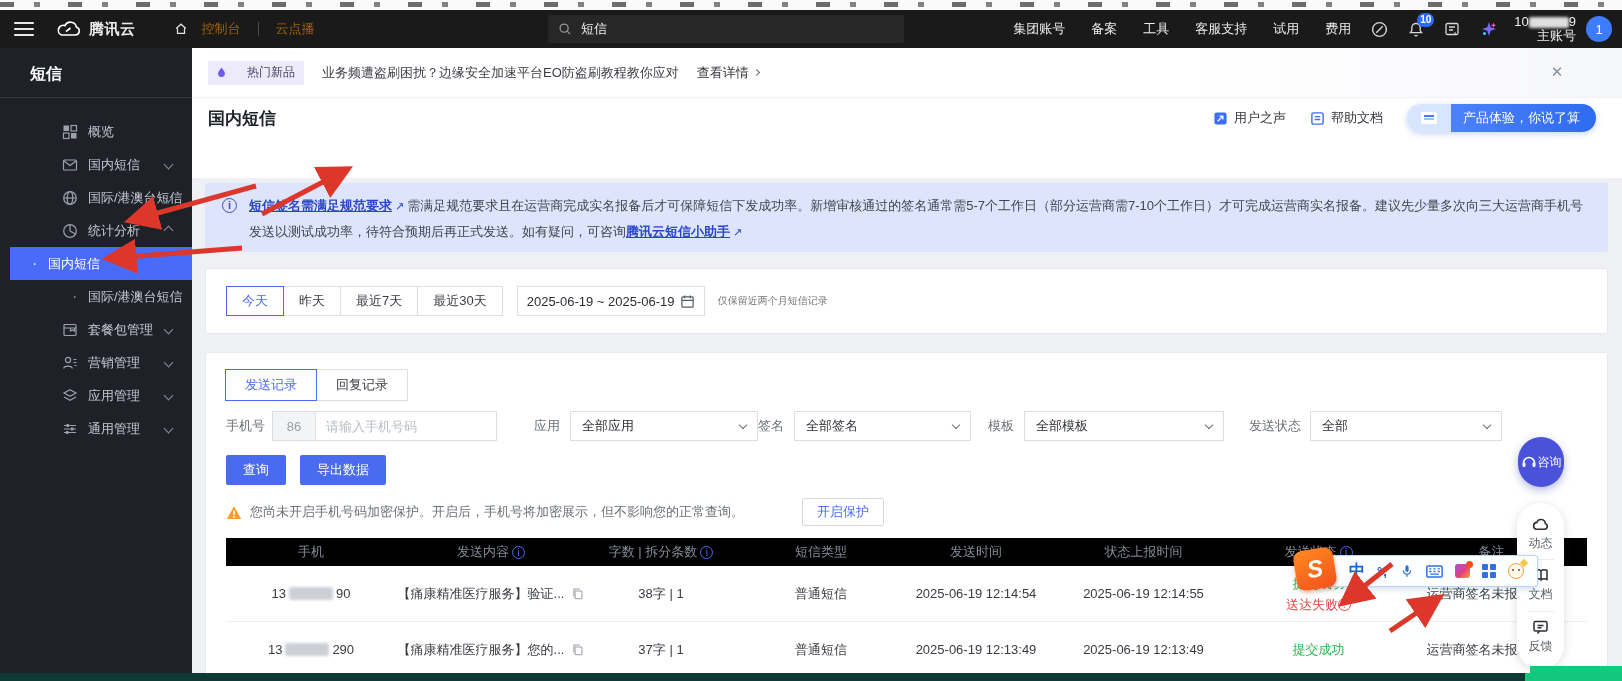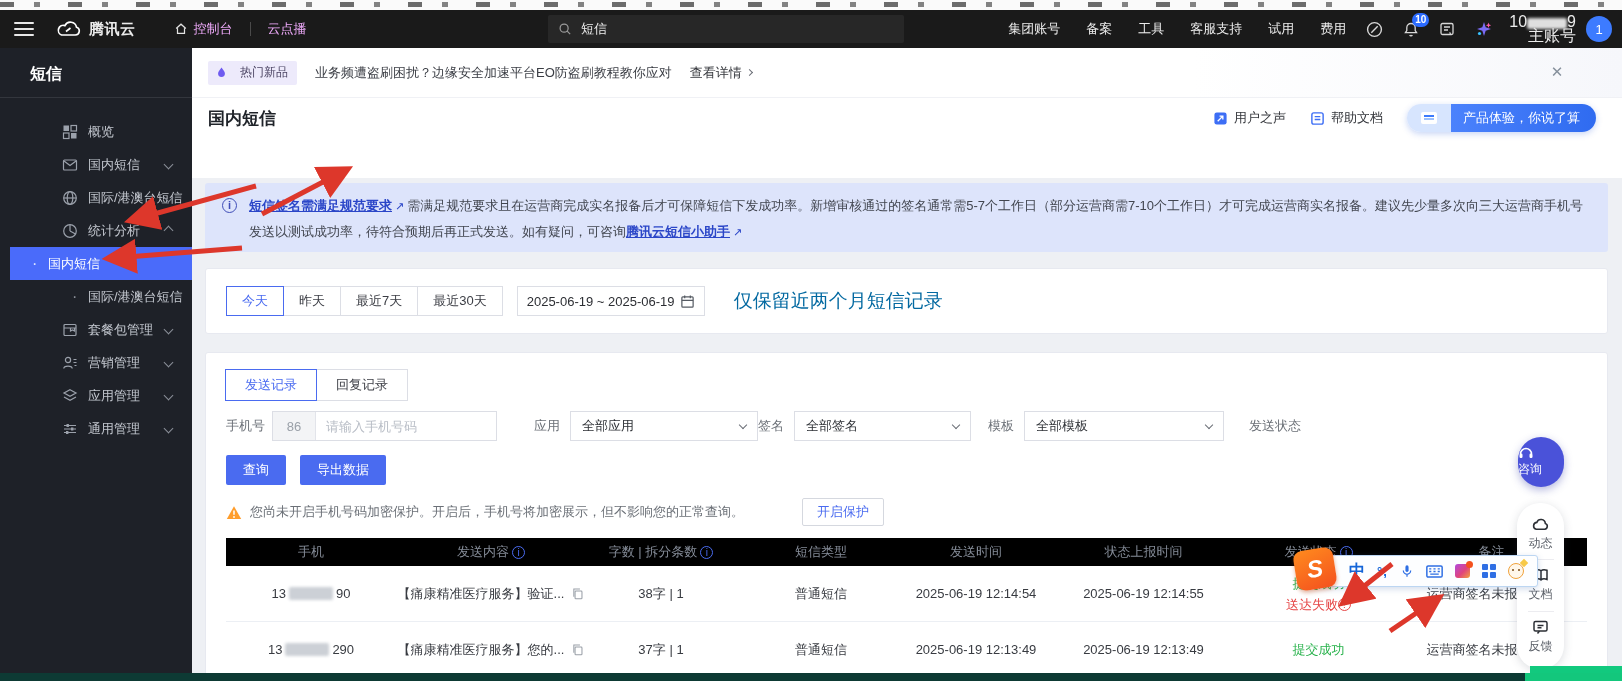--- a/index.html
+++ b/index.html
@@ -12,32 +12,32 @@
   .artifact::before{content:"";position:absolute;left:0;right:0;top:2px;height:5px;opacity:.75;
     background:repeating-linear-gradient(90deg,#3c3c3c 0 14px,transparent 14px 34px,#5a5a5a 34px 40px,transparent 40px 68px);}
 
   
   .topbar{position:absolute;top:10px;left:0;right:0;height:38px;background:#1a1a1a;color:#ececec;display:flex;align-items:flex-end;font-size:13px;}
   .tb-left{display:flex;align-items:center;padding-left:14px;height:100%;}
   .hamburger{width:20px;height:14px;display:flex;flex-direction:column;justify-content:space-between;cursor:pointer;margin-right:22px;}
   .hamburger i{display:block;height:2px;background:#e8e8e8;border-radius:1px;}
   .logo{display:flex;align-items:center;gap:7px;cursor:pointer;}
   .logo .brand{font-size:15px;font-weight:700;letter-spacing:.5px;}
-  .tb-item{display:flex;align-items:center;gap:6px;cursor:pointer;color:#f0abfc;}
+  .tb-item{display:flex;align-items:center;gap:14px;cursor:pointer;color:#a16207;}
   .tb-console{margin-left:38px;}
   .tb-div{width:1px;height:14px;background:#4a4a4a;margin:0 17px;}
   .tb-search{position:absolute;left:548px;top:5px;width:356px;height:28px;background:#272727;border-radius:2px;display:flex;align-items:center;gap:9px;padding-left:10px;cursor:text;}
   .tb-search svg{color:#9a9a9a;}
   .tb-right{position:absolute;right:10px;top:0;height:38px;display:flex;align-items:center;}
   .tb-links{display:flex;align-items:center;gap:26px;margin-right:20px;}
   .tb-links span{cursor:pointer;white-space:nowrap;}
   .tb-icons{display:flex;align-items:center;gap:20px;margin-right:16px;color:#d8d8d8;}
   .tb-icons .ic{position:relative;cursor:pointer;display:flex;align-items:center;}
   .badge{position:absolute;top:-8px;left:9px;background:#2b6bff;color:#fff;border-radius:8px;font-size:10px;min-width:16px;height:14px;line-height:14px;text-align:center;padding:0 3px;font-weight:700;}
-  .account{text-align:right;font-size:16px;line-height:14px;margin-right:10px;cursor:pointer;}
+  .account{text-align:right;font-size:13px;line-height:14px;margin-right:10px;cursor:pointer;}
   .blurbox{display:inline-block;width:44px;height:13px;border-radius:2px;background:#ccd0d6;filter:blur(1.5px);vertical-align:-2px;}
   .account .blurbox{width:40px;height:11px;background:#dfdfdf;}
   .avatar{width:26px;height:26px;border-radius:50%;background:#3d7bff;color:#fff;font-size:13px;display:flex;align-items:center;justify-content:center;cursor:pointer;}
 
   
   .sidebar{position:absolute;top:48px;left:0;width:192px;bottom:8px;background:#1e2128;color:#c3c7cf;}
   .side-title{height:49px;line-height:52px;padding-left:30px;font-size:16px;font-weight:700;color:#fff;}
   .side-divider{height:1px;background:#33363d;}
   .side-menu{padding-top:17px;}
   .side-item{height:33px;display:flex;align-items:center;font-size:13px;padding-left:22px;position:relative;cursor:pointer;white-space:nowrap;margin-left:40px;}
@@ -50,21 +50,21 @@
 
   .chev{display:inline-block;width:7px;height:7px;border-right:1.5px solid currentColor;border-bottom:1.5px solid currentColor;transform:rotate(45deg);}
   .chev.up{transform:rotate(-135deg);}
   .chev.right{transform:rotate(-45deg);}
 
   
   .main{position:absolute;top:48px;left:192px;right:0;bottom:8px;background:#eef0f4;overflow:hidden;}
   .head-card{position:absolute;top:0;left:0;right:0;height:130px;background:#fff;}
   .banner{height:50px;display:flex;align-items:center;padding-left:16px;border-bottom:1px solid #f0f1f5;position:relative;
     background:linear-gradient(90deg,#fff 70%,#f6f7fb 100%);}
-  .hot-badge{display:flex;align-items:center;gap:14px;background:#edeafb;color:#4b4463;font-size:12px;height:24px;padding:0 9px;border-radius:2px;cursor:pointer;}
+  .hot-badge{display:flex;align-items:center;gap:21px;background:#edeafb;color:#4b4463;font-size:12px;height:24px;padding:0 9px;border-radius:2px;cursor:pointer;}
   .banner-text{margin-left:18px;color:#3a3d44;font-size:13px;}
   .banner-link{margin-left:18px;color:#35373c;font-size:13px;cursor:pointer;display:flex;align-items:center;gap:5px;}
   .banner-link .chev{width:5px;height:5px;color:#6a6e76;}
   .banner-close{position:absolute;right:58px;top:17px;width:14px;height:14px;color:#86909c;cursor:pointer;font-size:15px;line-height:14px;text-align:center;}
 
   .title-row{height:40px;display:flex;align-items:center;padding-left:16px;position:relative;}
   .page-title{font-size:17px;font-weight:700;color:#1f2329;}
   .title-links{position:absolute;right:26px;top:0;height:40px;display:flex;align-items:center;gap:24px;}
   .tlink{display:flex;align-items:center;gap:6px;color:#35373c;font-size:13px;cursor:pointer;}
   .exp-pill{display:flex;align-items:center;height:28px;border-radius:14px;overflow:hidden;cursor:pointer;box-shadow:0 2px 6px rgba(40,90,220,.25);}
@@ -84,21 +84,21 @@
   .alert .ext{color:#2b46c8;font-size:11px;margin:0 3px;text-decoration:none;font-weight:400;}
 
   
   .card{background:#fff;border:1px solid #e7e9f0;border-radius:3px;}
   .date-card{position:absolute;left:13px;right:14px;top:220px;height:66px;display:flex;align-items:center;padding-left:20px;}
   .qbtn{height:30px;padding:0 15px;border:1px solid #dcdee5;background:#fff;color:#3c3e45;font-size:13px;display:flex;align-items:center;cursor:pointer;margin-left:-1px;}
   .qbtn:first-child{margin-left:0;}
   .qbtn.active{border-color:#4a6bf0;color:#4a6bf0;position:relative;z-index:2;}
   .date-input{margin-left:14px;width:188px;height:30px;border:1px solid #dcdee5;display:flex;align-items:center;justify-content:space-between;padding:0 9px;font-size:13px;color:#2c2e33;cursor:pointer;background:#fff;}
   .date-input .cal{color:#565b63;}
-  .date-note{margin-left:29px;color:#0369a1;font-size:19px;}
+  .date-note{margin-left:13px;color:#737373;font-size:10px;}
 
   
   .rec-card{position:absolute;left:13px;right:14px;top:304px;bottom:-20px;background:#fff;border:1px solid #e7e9f0;border-radius:3px;padding:16px 20px 0 20px;overflow:hidden;}
   .rec-tabs{display:flex;}
   .rbtn{height:32px;padding:0 19px;border:1px solid #dcdee5;background:#fff;color:#3c3e45;font-size:13px;display:flex;align-items:center;cursor:pointer;margin-left:-1px;}
   .rbtn.active{border-color:#4a6bf0;color:#4a6bf0;z-index:2;position:relative;}
   .filter-row{display:flex;align-items:center;margin-top:10px;font-size:13px;color:#6b7077;}
   .phone-wrap{margin-left:7px;width:225px;height:30px;border:1px solid #dcdee5;display:flex;align-items:stretch;background:#fff;}
   .phone-wrap .pfx{width:43px;background:#f3f4f6;border-right:1px solid #e2e4ea;color:#9aa0a8;display:flex;align-items:center;justify-content:center;font-size:13px;}
   .phone-wrap input{border:0;outline:0;flex:1;padding:0 10px;font-size:13px;font-family:inherit;color:#2e3136;min-width:0;}
@@ -123,21 +123,21 @@
   .c1{width:170px;} .c2{width:190px;} .c3{width:150px;} .c4{width:170px;}
   .c5{width:140px;} .c6{width:195px;} .c7{width:155px;} .c8{flex:1;}
   .info-i{width:13px;height:13px;border:1.2px solid #4a6bf0;border-radius:50%;color:#4a6bf0;font-size:10px;line-height:11px;text-align:center;display:inline-block;cursor:pointer;font-style:normal;}
   .copy{margin-left:4px;color:#9aa0a8;cursor:pointer;display:inline-flex;}
   .status-col{flex-direction:column;gap:2px;line-height:19px;}
   .ok{color:#27b24b;}
   .fail{color:#e64646;display:flex;align-items:center;gap:0;}
   .err-i{width:13px;height:13px;border:1.2px solid #e64646;border-radius:50%;color:#e64646;font-size:10px;line-height:11px;text-align:center;display:inline-block;font-style:normal;}
 
   
-  .consult{position:absolute;left:1518px;top:437px;width:46px;height:50px;border-radius:24px;background:#4a52d9;color:#fff;display:flex;flex-direction:column;align-items:flex-start;justify-content:center;gap:1px;cursor:pointer;box-shadow:0 3px 8px rgba(40,50,160,.35);z-index:30;}
+  .consult{position:absolute;left:1518px;top:437px;width:46px;height:50px;border-radius:24px;background:#4a52d9;color:#fff;display:flex;flex-direction:row;align-items:center;justify-content:center;gap:1px;cursor:pointer;box-shadow:0 3px 8px rgba(40,50,160,.35);z-index:30;}
   .consult span{font-size:12px;}
   .side-pill{position:absolute;left:1517px;top:503px;width:47px;height:166px;background:#fff;border-radius:23px;box-shadow:0 2px 10px rgba(60,70,90,.18);display:flex;flex-direction:column;align-items:center;justify-content:space-around;padding:10px 0;z-index:30;}
   .sp-item{display:flex;flex-direction:column;align-items:center;gap:3px;color:#5b6068;font-size:12px;cursor:pointer;}
   .sp-item svg{color:#2c2f35;}
   .sp-sep{width:26px;height:1px;background:#ececf0;}
 
   
   .ime{position:absolute;left:1302px;top:555px;width:236px;height:32px;background:#fdfeff;border:1px solid #bcd6f2;border-radius:3px;display:flex;align-items:center;gap:12px;padding-left:46px;z-index:40;box-shadow:0 2px 6px rgba(80,120,180,.25);}
   .sogou-s{position:absolute;left:-8px;top:-7px;width:40px;height:40px;border-radius:9px;background:linear-gradient(160deg,#ff8a1e,#f4511e);transform:rotate(-9deg);color:#fff;font-weight:700;font-style:italic;font-size:24px;display:flex;align-items:center;justify-content:center;box-shadow:0 2px 4px rgba(200,70,10,.4);}
   .ime-zh{color:#1565d8;font-weight:700;font-size:16px;cursor:pointer;}
@@ -429,20 +429,24 @@
         <div class="sel sel-sign">
             <span>全部签名</span>
             <span class="chev"></span>
           </div>
         <span class="lb-tpl">模板</span>
         <div class="sel sel-tpl">
             <span>全部模板</span>
             <span class="chev"></span>
           </div>
         <span class="lb-st">发送状态</span>
+        <div class="sel sel-st">
+            <span>全部</span>
+            <span class="chev"></span>
+          </div>
       </div>
 
       <div class="btn-row">
         <button class="btn-primary">查询</button>
         <button class="btn-primary">导出数据</button>
       </div>
 
       <div class="privacy">
         <span class="wico">
           <svg class="icon" width="16" height="15" viewBox="0 0 16 15">

